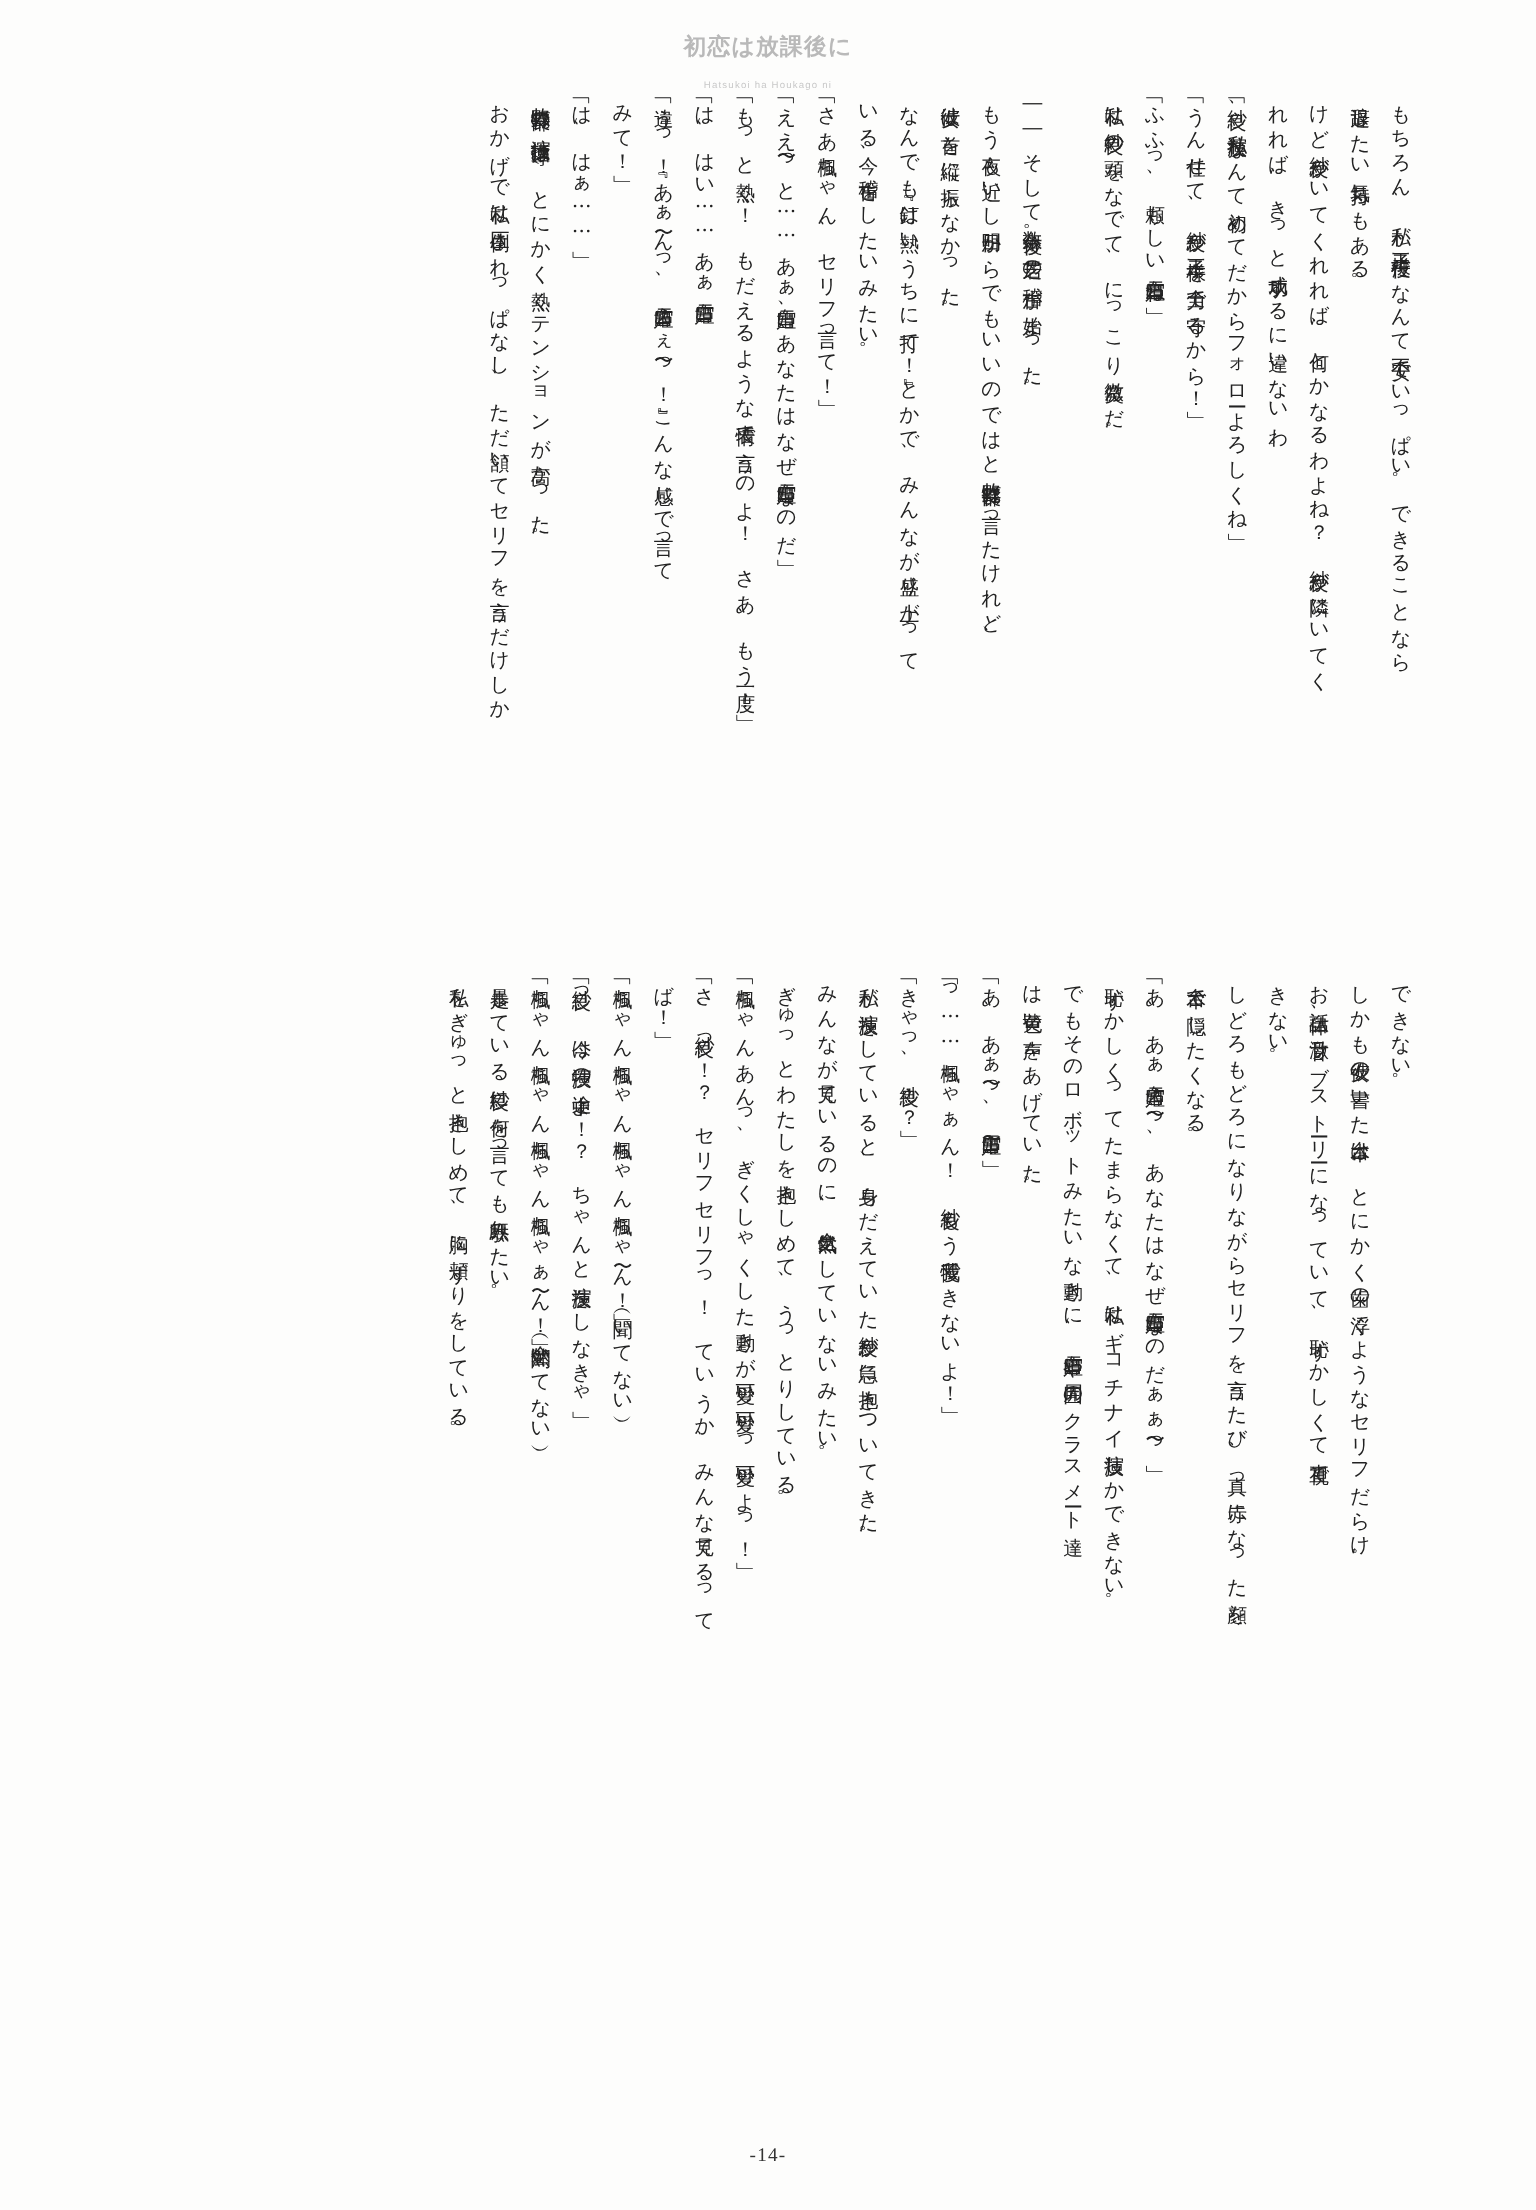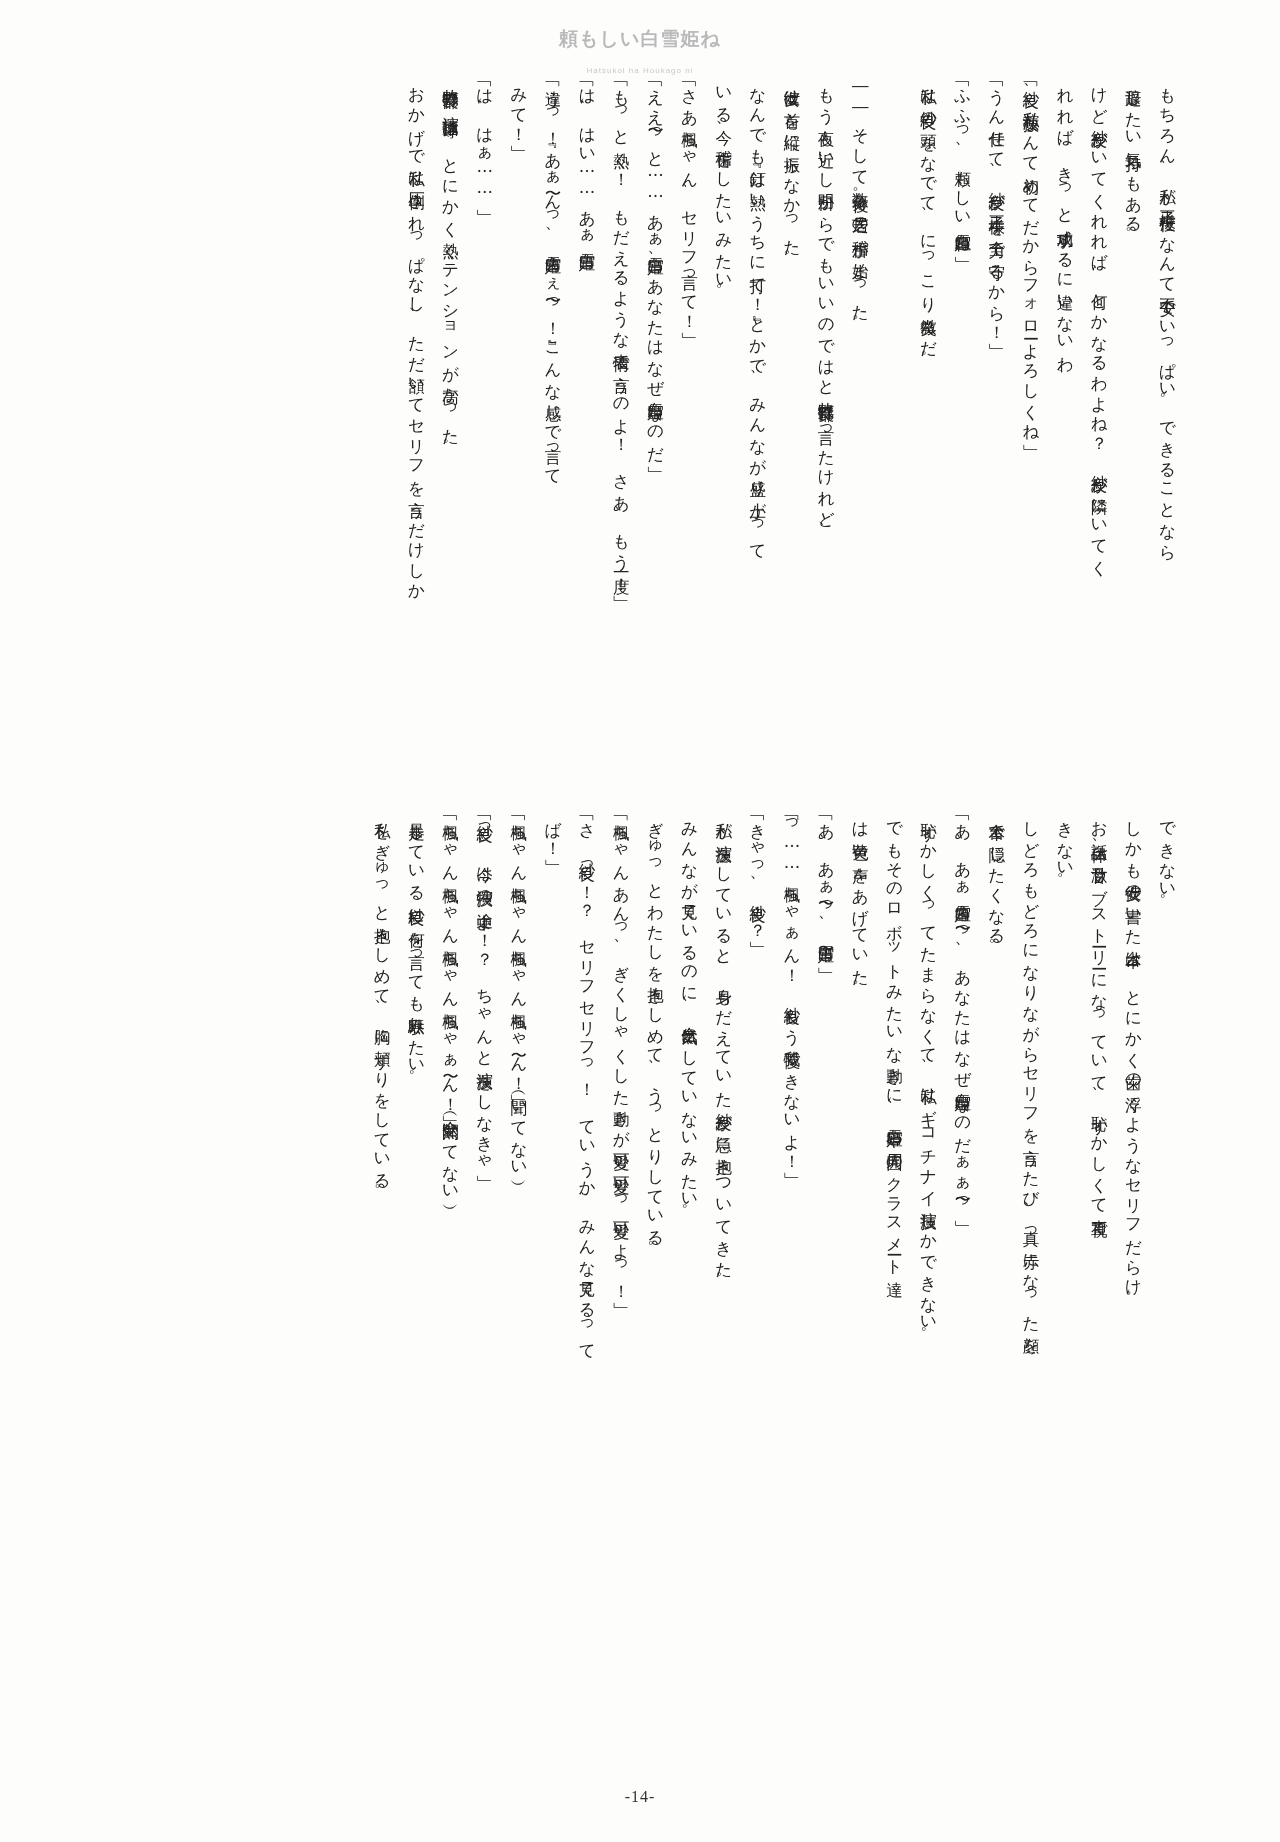--- a/index.html
+++ b/index.html
@@ -89,21 +89,21 @@
     color: #333;
     letter-spacing: 1px;
   }
 </style>
 </head>
 <body>
 
 <div class="page">
 
   <div class="header-logo">
-    <div class="logo-main">頼もしい白雪姫ね</div>
+    <div class="logo-main">初恋は放課後に</div>
     <div class="logo-sub">Hatsukoi ha Houkago ni</div>
   </div>
 
   <div class="vtext-block" id="block-top"><span class="vline">もちろん、私が王子様役だなんて不安でいっぱい。できることなら</span><span class="vline">辞退したい気持ちもある。</span><span class="vline">けど紗良がいてくれれば、何とかなるわよね？　紗良が隣にいてく</span><span class="vline">れれば、きっと成功するに違いないわ。</span><span class="vline">「紗良、私演技なんて初めてだからフォローよろしくね」</span><span class="vline">「うん任せて、紗良が王子様を全力で守るから！」</span><span class="vline">「ふふっ、頼もしい白雪姫ね」</span><span class="vline">私は紗良の頭をなでて、にっこり微笑んだ。</span><span class="vline">　</span><span class="vline">――そして数十分後。芝居の稽古が始まった。</span><span class="vline">もう夜も近いし明日からでもいいのではと牧野部長に言ったけれど、</span><span class="vline">彼女は首を縦に振らなかった。</span><span class="vline">なんでも『釘は熱いうちに打て！』とかで、みんなが盛り上がって</span><span class="vline">いる今、稽古をしたいみたい。</span><span class="vline">「さあ楓ちゃん、セリフ言って！」</span><span class="vline">「ええ〜っと……あぁ白雪姫、あなたはなぜ白雪姫なのだ」</span><span class="vline">「もっと熱く！　もだえるような表情で言うのよ！　さあ、もう一度！」</span><span class="vline">「は、はい……あぁ白雪姫</span><span class="vline">「違うっ！『あぁ〜んっ、白雪姫ぇぇ〜っ！』こんな感じで言って</span><span class="vline">みて！」</span><span class="vline">「は、はぁ……」</span><span class="vline">牧野部長の演技指導は、とにかく熱くテンションが高かった。</span><span class="vline">おかげで私は圧倒されっぱなし、ただ頷いてセリフを言うだけしか</span></div>
 
   <div class="vtext-block" id="block-bottom"><span class="vline">できない。</span><span class="vline">しかも彼女の書いた台本は、とにかく歯の浮くようなセリフだらけ。</span><span class="vline">お話自体、激甘ラブストーリーになっていて、恥ずかしくて直視で</span><span class="vline">きない。</span><span class="vline">しどろもどろになりながらセリフを言うたび、真っ赤になった顔を</span><span class="vline">台本で隠したくなる。</span><span class="vline">「あ、あぁ白雪姫ぇ〜っ、あなたはなぜ白雪姫なのだぁぁ〜っ」</span><span class="vline">恥ずかしくってたまらなくて、私はギコチナイ演技しかできない。</span><span class="vline">でもそのロボットみたいな動きに、白雪姫や周囲のクラスメート達</span><span class="vline">は黄色い声をあげていた。</span><span class="vline">「あ、あぁ〜っ、白雪姫〜！」</span><span class="vline">「っ……楓ちゃぁん！　紗良もう我慢できないよ！」</span><span class="vline">「きゃっ、紗良！？」</span><span class="vline">私が演技をしていると、身もだえていた紗良が急に抱きついてきた。</span><span class="vline">みんなが見ているのに、全然気にしていないみたい。</span><span class="vline">ぎゅっとわたしを抱きしめて、うっとりしている。</span><span class="vline">「楓ちゃんあんっ、ぎくしゃくした動きが可愛い可愛いっ可愛いよっ！」</span><span class="vline">「さ、紗良っ！？　セリフセリフっ！　ていうか、みんな見てるって</span><span class="vline">ば！」</span><span class="vline">「楓ちゃん楓ちゃん楓ちゃん楓ちゃ〜ん！」（聞いてない）</span><span class="vline">「紗良っ、今は演技の途中よ！？　ちゃんと演技をしなきゃ」</span><span class="vline">「楓ちゃん楓ちゃん楓ちゃん楓ちゃぁ〜ん！」（全然聞いてない）</span><span class="vline">暴走している紗良に何を言っても無駄みたい。</span><span class="vline">私をぎゅっと抱きしめて、胸に頬ずりをしている。</span></div>
 
   <div class="page-number">-14-</div>
 
 </div>

